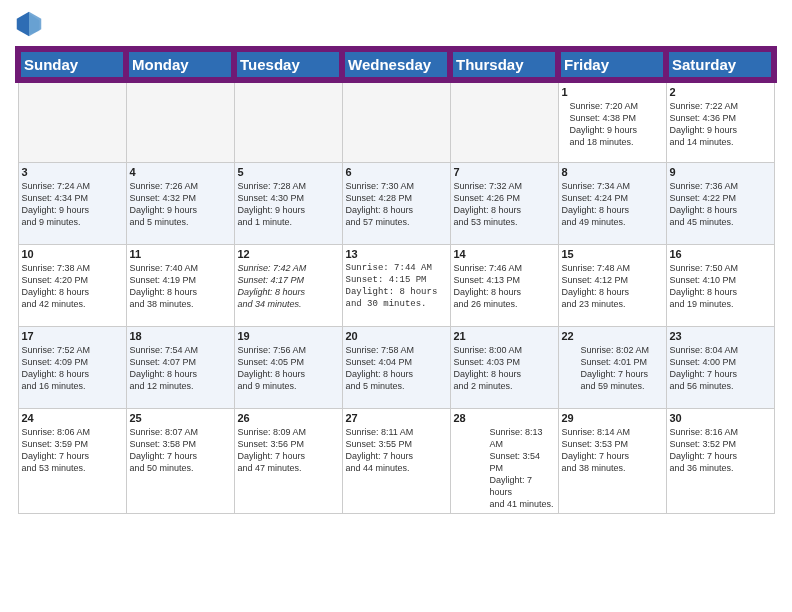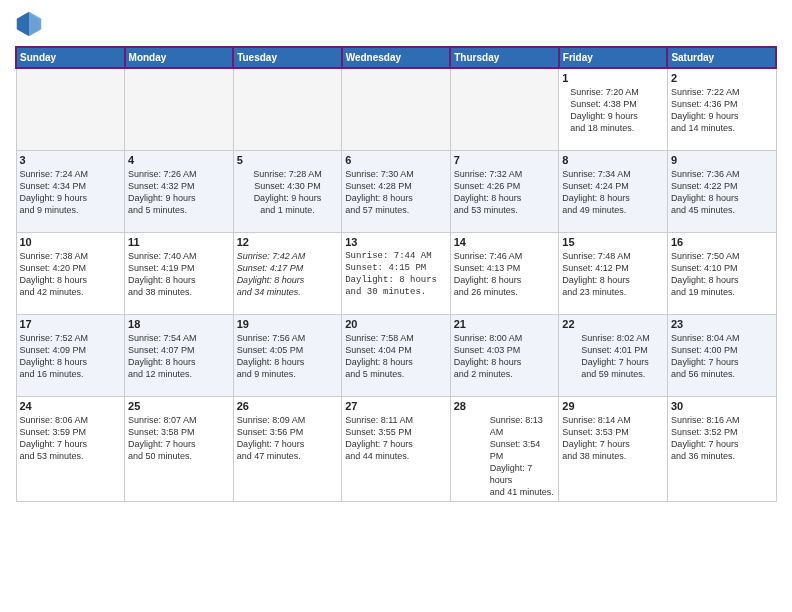--- a/index.html
+++ b/index.html
@@ -51,25 +51,25 @@
       color: #444;
     }
     table {
       width: 100%;
       border-collapse: collapse;
       table-layout: fixed;
     }
     th {
       background-color: #2e6db4;
       color: white;
-      font-size: 10px;
+      font-size: 15px;
       font-weight: bold;
       padding: 4px 3px;
       text-align: left;
-      border: 2px solid #701a75;
+      border: 6px solid #701a75;
     }
     td {
       border: 1px solid #ccc;
       vertical-align: top;
       padding: 3px 3px;
       font-size: 9.2px;
       color: #333;
       height: 82px;
       background: #fff;
     }
@@ -158,21 +158,21 @@
           </td>
           <td>
             <span class="day-number">4</span>
             <div class="day-info" style="white-space: pre-line;">Sunrise: 7:26 AM
 Sunset: 4:32 PM
 Daylight: 9 hours
 and 5 minutes.</div>
           </td>
           <td>
             <span class="day-number">5</span>
-            <div class="day-info" style="white-space: pre-line; text-align: center;">Sunrise: 7:28 AM
+            <div class="day-info" style="white-space: pre-line;">Sunrise: 7:28 AM
 Sunset: 4:30 PM
 Daylight: 9 hours
 and 1 minute.</div>
           </td>
           <td>
             <span class="day-number">6</span>
             <div class="day-info" style="white-space: pre-line;">Sunrise: 7:30 AM
 Sunset: 4:28 PM
 Daylight: 8 hours
 and 57 minutes.</div>

